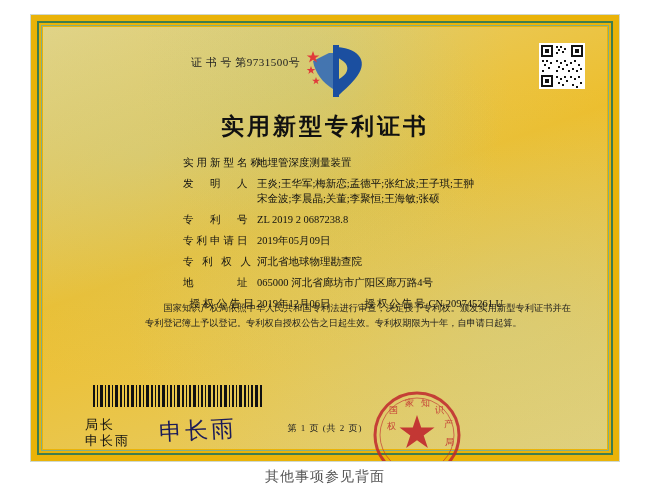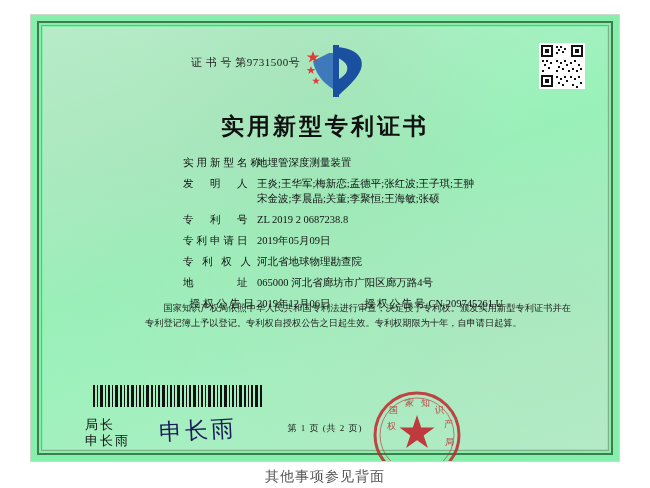--- a/index.html
+++ b/index.html
@@ -13,21 +13,21 @@
     position:relative;
     width:650px;height:488px;
     background:#ffffff;
     box-sizing:border-box;
   }
   
   .sheet{
     position:absolute;
     left:30px;top:14px;
     width:590px;height:448px;
-    background:#86efac;
+    background:#eab308;
     border:1px solid #cfd9cf;
     box-sizing:border-box;
     overflow:hidden;
   }
   
   .frame-outer{
     position:absolute;left:6px;top:6px;right:6px;bottom:6px;
     border:2px solid #3f7d4e;
     box-sizing:border-box;
   }

